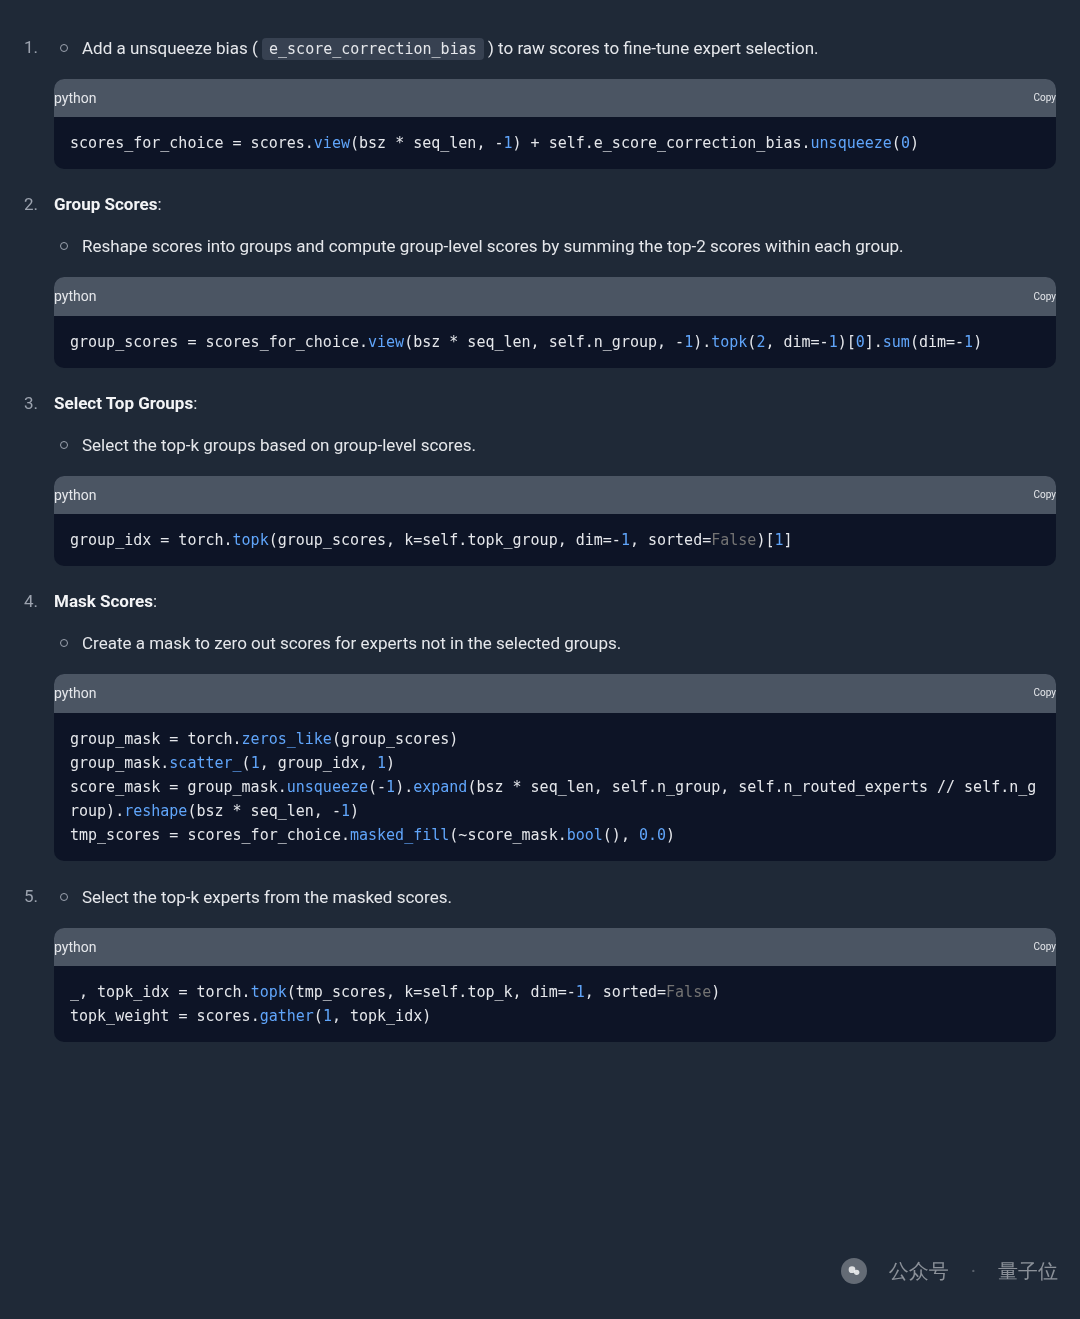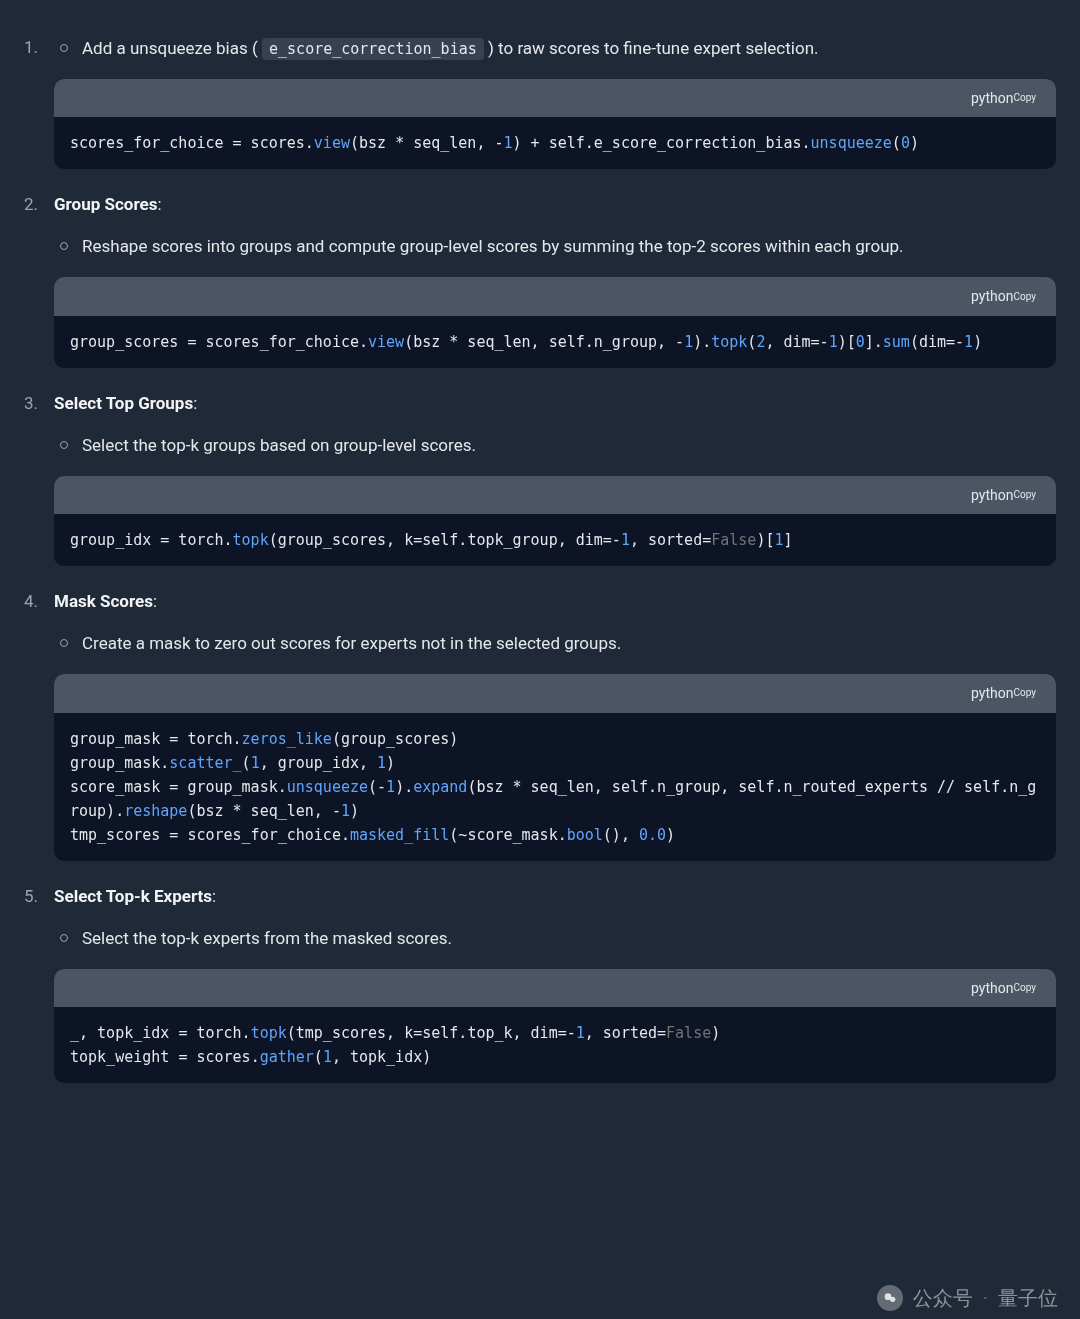--- a/index.html
+++ b/index.html
@@ -73,23 +73,23 @@
     }
     .code-block {
       margin-top: 16px;
       border-radius: 10px;
       overflow: hidden;
       background: #0d1426;
     }
     .code-header {
       background: #4b5563;
       display: flex;
-      justify-content: flex-end;
+      justify-content: space-between;
       align-items: center;
-      padding: 8px 20px;
+      padding: 8px 0;
       font-size: 14px;
       color: #e5e7eb;
     }
     .code-copy {
       cursor: pointer;
       color: #e5e7eb;
       font-size: 10px;
     }
     .code-body {
       padding: 14px 16px;
@@ -101,24 +101,24 @@
       color: #e5e7eb;
     }
     .tok-def { color: #e5e7eb; }
     .tok-op  { color: #e5e7eb; }
     .tok-fn  { color: #60a5fa; text-align: center; }
     .tok-num { color: #60a5fa; }
     .tok-bool{ color: #737373; }
     .watermark {
       position: fixed;
       right: 22px;
-      bottom: 5px;
+      bottom: 32px;
       display: flex;
       align-items: center;
-      gap: 10px;
+      gap: 22px;
       color: rgba(229,231,235,0.55);
       font-size: 20px;
       pointer-events: none;
     }
     .watermark .wicon {
       width: 26px;
       height: 26px;
       border-radius: 50%;
       background: rgba(229,231,235,0.35);
       display: flex;
@@ -179,21 +179,20 @@
           <span>python</span>
           <span class="code-copy">Copy</span>
         </div>
         <div class="code-body"><span class="tok-def">group_mask </span><span class="tok-op">=</span><span class="tok-def"> torch</span><span class="tok-op">.</span><span class="tok-fn">zeros_like</span><span class="tok-def">(group_scores)
 </span><span class="tok-def">group_mask</span><span class="tok-op">.</span><span class="tok-fn">scatter_</span><span class="tok-def">(</span><span class="tok-num">1</span><span class="tok-def">, group_idx, </span><span class="tok-num">1</span><span class="tok-def">)
 </span><span class="tok-def">score_mask </span><span class="tok-op">=</span><span class="tok-def"> group_mask</span><span class="tok-op">.</span><span class="tok-fn">unsqueeze</span><span class="tok-def">(</span><span class="tok-op">-</span><span class="tok-num">1</span><span class="tok-def">)</span><span class="tok-op">.</span><span class="tok-fn">expand</span><span class="tok-def">(bsz </span><span class="tok-op">*</span><span class="tok-def"> seq_len, self</span><span class="tok-op">.</span><span class="tok-def">n_group, self</span><span class="tok-op">.</span><span class="tok-def">n_routed_experts </span><span class="tok-op">//</span><span class="tok-def"> self</span><span class="tok-op">.</span><span class="tok-def">n_group)</span><span class="tok-op">.</span><span class="tok-fn">reshape</span><span class="tok-def">(bsz </span><span class="tok-op">*</span><span class="tok-def"> seq_len, </span><span class="tok-op">-</span><span class="tok-num">1</span><span class="tok-def">)
 </span><span class="tok-def">tmp_scores </span><span class="tok-op">=</span><span class="tok-def"> scores_for_choice</span><span class="tok-op">.</span><span class="tok-fn">masked_fill</span><span class="tok-def">(</span><span class="tok-op">~</span><span class="tok-def">score_mask</span><span class="tok-op">.</span><span class="tok-fn">bool</span><span class="tok-def">(), </span><span class="tok-num">0.0</span><span class="tok-def">)</span></div>
       </div>
     </li>
     <li>
-      <div><span class="step-title">Select Top-k Experts</span><span class="step-title-after">:</span></div>
       <ul class="sub-list">
         <li><span>Select the top-k experts from the masked scores.</span></li>
       </ul>
       <div class="code-block">
         <div class="code-header">
           <span>python</span>
           <span class="code-copy">Copy</span>
         </div>
         <div class="code-body"><span class="tok-def">_, topk_idx </span><span class="tok-op">=</span><span class="tok-def"> torch</span><span class="tok-op">.</span><span class="tok-fn">topk</span><span class="tok-def">(tmp_scores, k</span><span class="tok-op">=</span><span class="tok-def">self</span><span class="tok-op">.</span><span class="tok-def">top_k, dim</span><span class="tok-op">=-</span><span class="tok-num">1</span><span class="tok-def">, sorted</span><span class="tok-op">=</span><span class="tok-bool">False</span><span class="tok-def">)
 </span><span class="tok-def">topk_weight </span><span class="tok-op">=</span><span class="tok-def"> scores</span><span class="tok-op">.</span><span class="tok-fn">gather</span><span class="tok-def">(</span><span class="tok-num">1</span><span class="tok-def">, topk_idx)</span></div>

